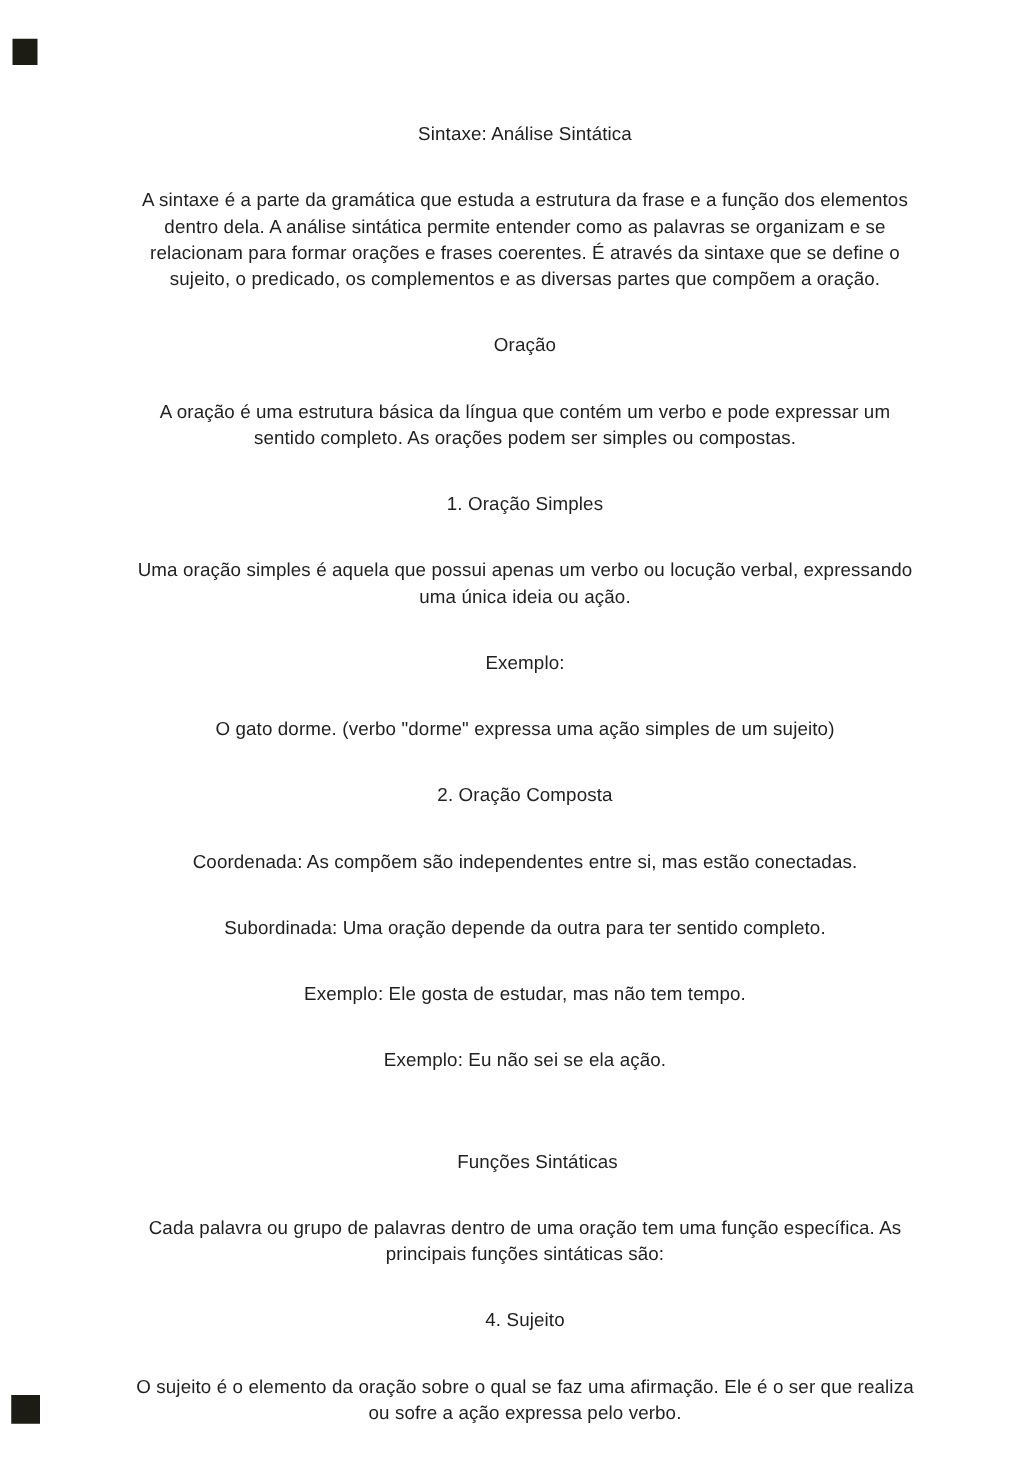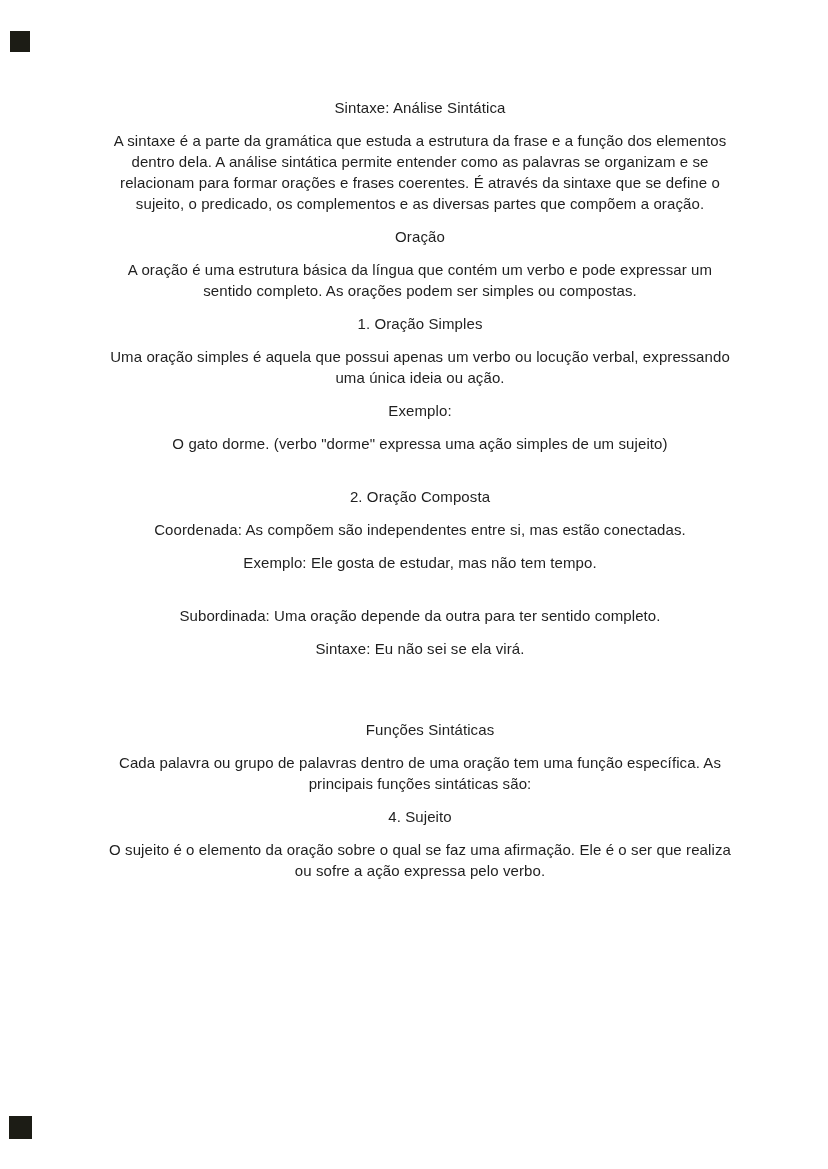--- a/index.html
+++ b/index.html
@@ -24,21 +24,21 @@
     text-align: center;
   }
   .block {
     font-size: 15px;
     line-height: 21px;
     white-space: pre-line;
     letter-spacing: 0.1px;
     margin: 0;
   }
   .gap-none    { margin-top: 0; }
-  .gap-normal  { margin-top: 12px; }
+  .gap-normal  { margin-top: 32px; }
   .gap-large   { margin-top: 32px; }
   .gap-xlarge  { margin-top: 60px; margin-left: 20px; }
   .corner-mark {
     position: absolute;
     background: var(--mark-color, #1c1c15);
   }
   .corner-mark.top {
     left: 10px;
     top: 31px;
     width: 20px;
@@ -65,23 +65,23 @@
       <div class="block gap-normal">Oração</div>
       <div class="block gap-normal">A oração é uma estrutura básica da língua que contém um verbo e pode expressar um
 sentido completo. As orações podem ser simples ou compostas.</div>
       <div class="block gap-normal">1. Oração Simples</div>
       <div class="block gap-normal">Uma oração simples é aquela que possui apenas um verbo ou locução verbal, expressando
 uma única ideia ou ação.</div>
       <div class="block gap-normal">Exemplo:</div>
       <div class="block gap-normal">O gato dorme. (verbo "dorme" expressa uma ação simples de um sujeito)</div>
       <div class="block gap-large">2. Oração Composta</div>
       <div class="block gap-normal">Coordenada: As compõem são independentes entre si, mas estão conectadas.</div>
+      <div class="block gap-large">Subordinada: Uma oração depende da outra para ter sentido completo.</div>
       <div class="block gap-normal">Exemplo: Ele gosta de estudar, mas não tem tempo.</div>
-      <div class="block gap-large">Subordinada: Uma oração depende da outra para ter sentido completo.</div>
-      <div class="block gap-normal">Sintaxe: Eu não sei se ela virá.</div>
+      <div class="block gap-normal">Exemplo: Eu não sei se ela ação.</div>
       <div class="block gap-xlarge">Funções Sintáticas</div>
       <div class="block gap-normal">Cada palavra ou grupo de palavras dentro de uma oração tem uma função específica. As
 principais funções sintáticas são:</div>
       <div class="block gap-normal">4. Sujeito</div>
       <div class="block gap-normal">O sujeito é o elemento da oração sobre o qual se faz uma afirmação. Ele é o ser que realiza
 ou sofre a ação expressa pelo verbo.</div>
     </div>
   <div class="corner-mark bottom"></div>
 </div>
 

